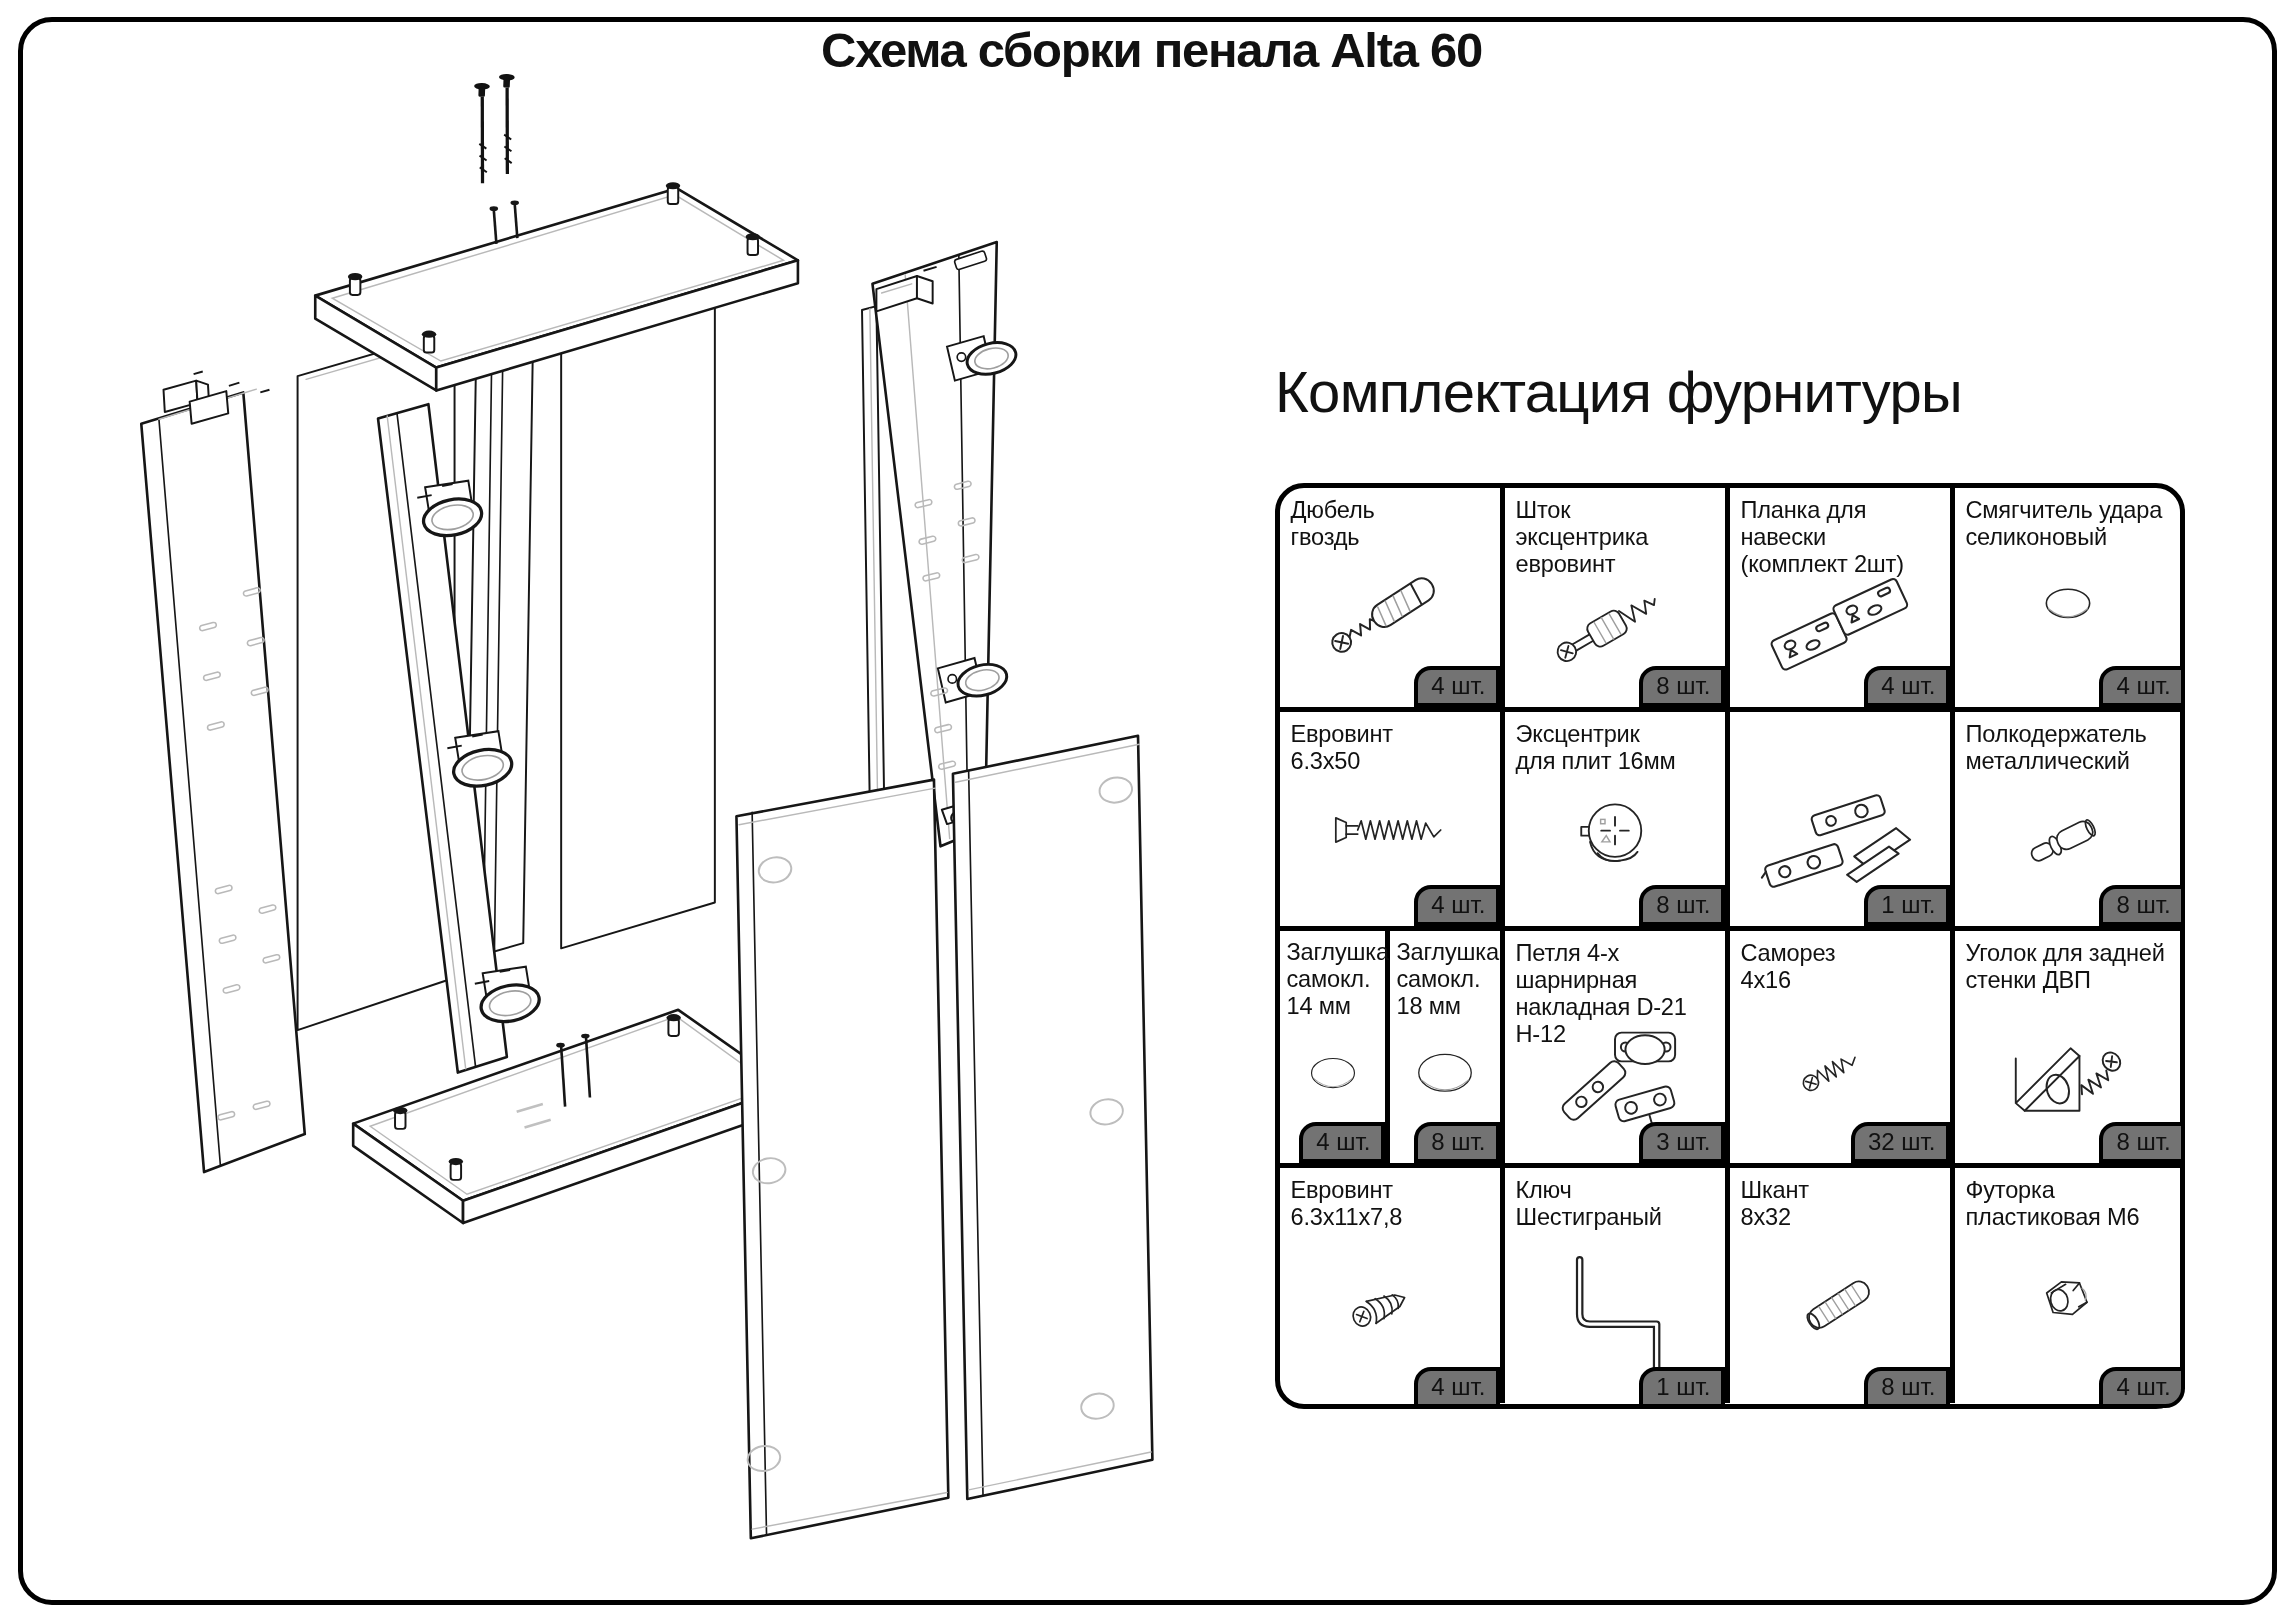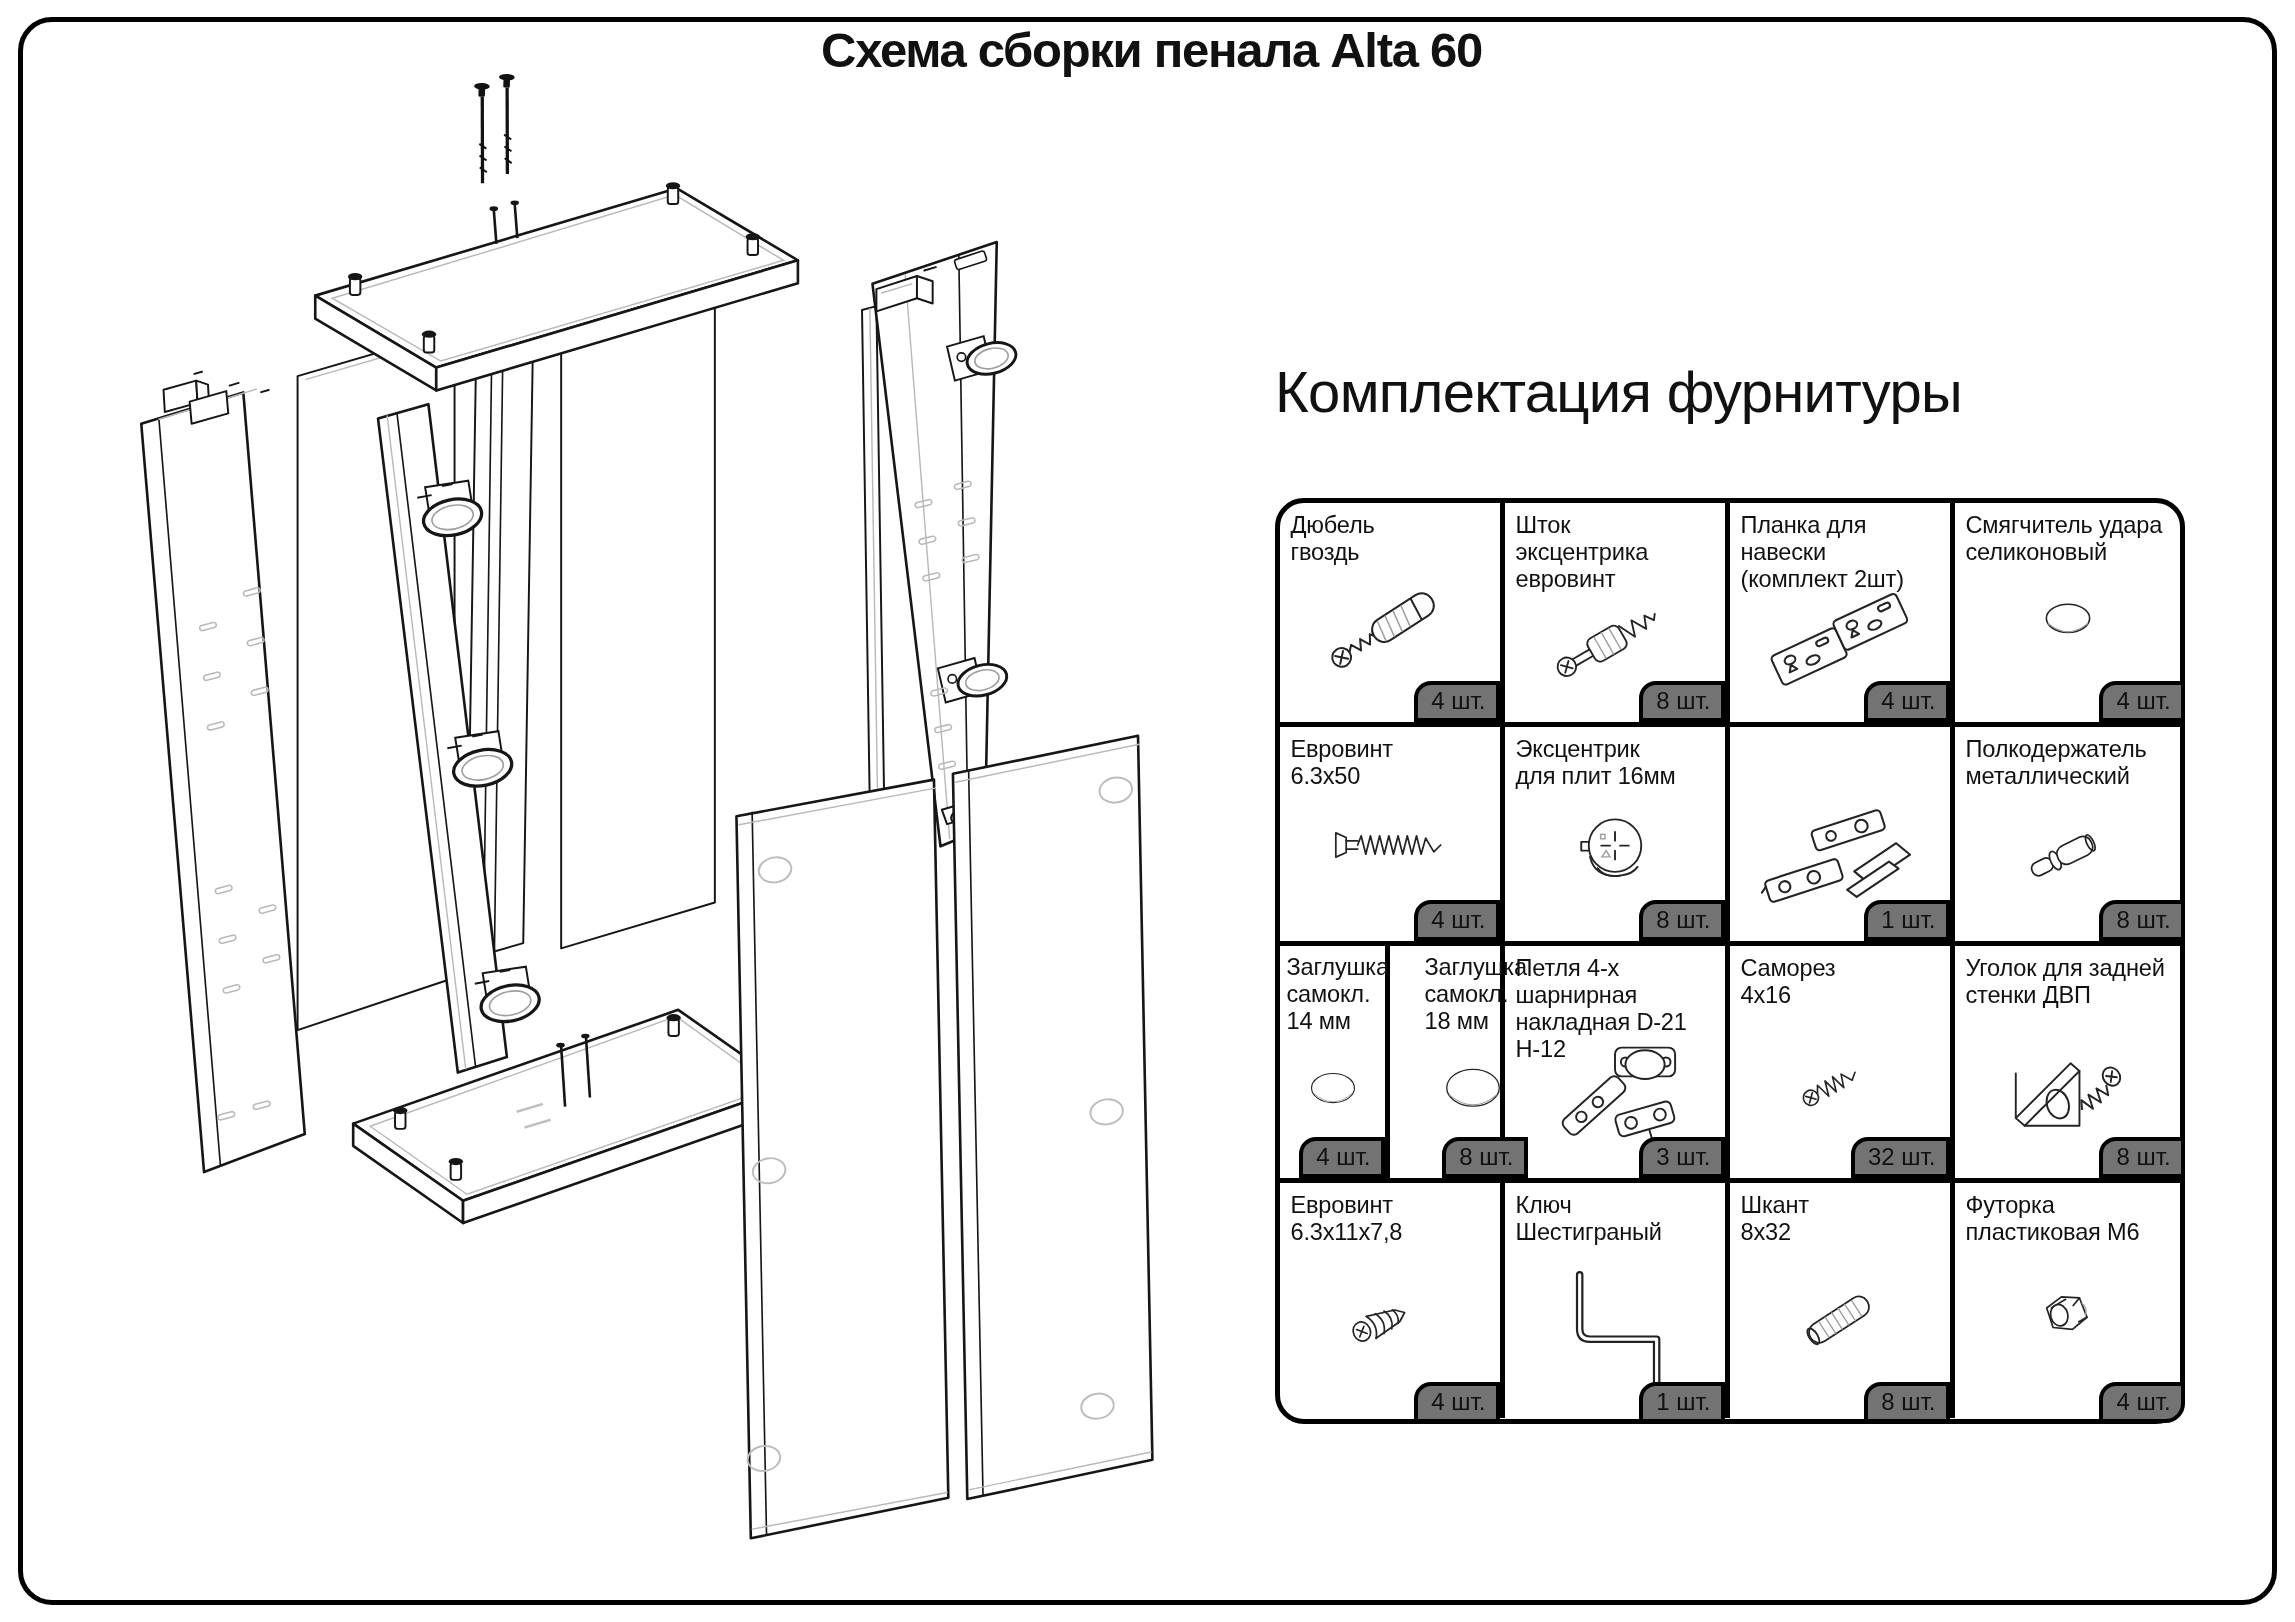--- a/index.html
+++ b/index.html
@@ -2,25 +2,25 @@
 <html style="font-size:10.5px"><head>
 <meta charset="utf-8">
 <style>
   html,body{margin:0;padding:0;background:#fff;}
   body{width:2295px;height:1622px;position:relative;font-family:"Liberation Sans",sans-serif;color:#111;overflow:hidden;}
   .frame{position:absolute;left:18.3px;top:17px;right:18.3px;bottom:17px;border:5.2px solid #000;border-radius:34px;}
   .title{position:absolute;top:22px;left:4px;width:100%;text-align:center;font-size:49px;font-weight:700;letter-spacing:-1.3px;}
   .subtitle{position:absolute;top:358px;left:1275px;width:911px;text-align:left;font-size:58px;font-weight:400;letter-spacing:-0.7px;}
   #diagram{position:absolute;left:0;top:0;width:2295px;height:1622px;}
   
-  .hw{position:absolute;left:1275px;top:498px;width:900px;height:916px;border:5.2px solid #000;border-radius:29px;display:grid;grid-template-columns:225px 225px 225px 225px;grid-template-rows:224px 219px 237px 235px;background:#fff;}
+  .hw{position:absolute;left:1275px;top:483px;width:900px;height:916px;border:5.2px solid #000;border-radius:29px;display:grid;grid-template-columns:225px 225px 225px 225px;grid-template-rows:224px 219px 237px 235px;background:#fff;}
   .cell{position:relative;border-right:5.2px solid #000;border-bottom:5.2px solid #000;box-sizing:border-box;}
   .cell.c4{border-right:none;}
   .cell.r4{border-bottom:none;}
-  .split{display:grid;grid-template-columns:110px 110px;padding:0;gap:28px;}
+  .split{display:grid;grid-template-columns:110px 110px;padding:0;}
   .subcell{position:relative;box-sizing:border-box;}
   .subcell.first{border-right:5.2px solid #000;}
   .lbl{white-space:pre-line;font-size:23.6px;line-height:1.14;letter-spacing:-0.2px;padding:9.2px 9.2px 0 10.5px;position:relative;z-index:2;}
   .subcell .lbl{padding:7.9px 3.9px 0 6.5px;font-size:23.6px;}
   .qty{position:absolute;right:0;bottom:0;z-index:3;background:#737373;border:4.6px solid #000;border-radius:17px 0 0 0;font-size:24px;padding:2px 10.5px 3.3px 13px;white-space:nowrap;}
   .c4 > .qty{right:-5.2px;}
   .r4 .qty{bottom:-5.2px;}
   .r4.c4 > .qty{border-bottom-right-radius:19.6px;}
   .icon{position:absolute;left:50%;top:56%;transform:translate(-50%,-50%);z-index:1;}
   .ic{stroke:#242424;stroke-width:3;fill:none;stroke-linecap:round;stroke-linejoin:round;}

